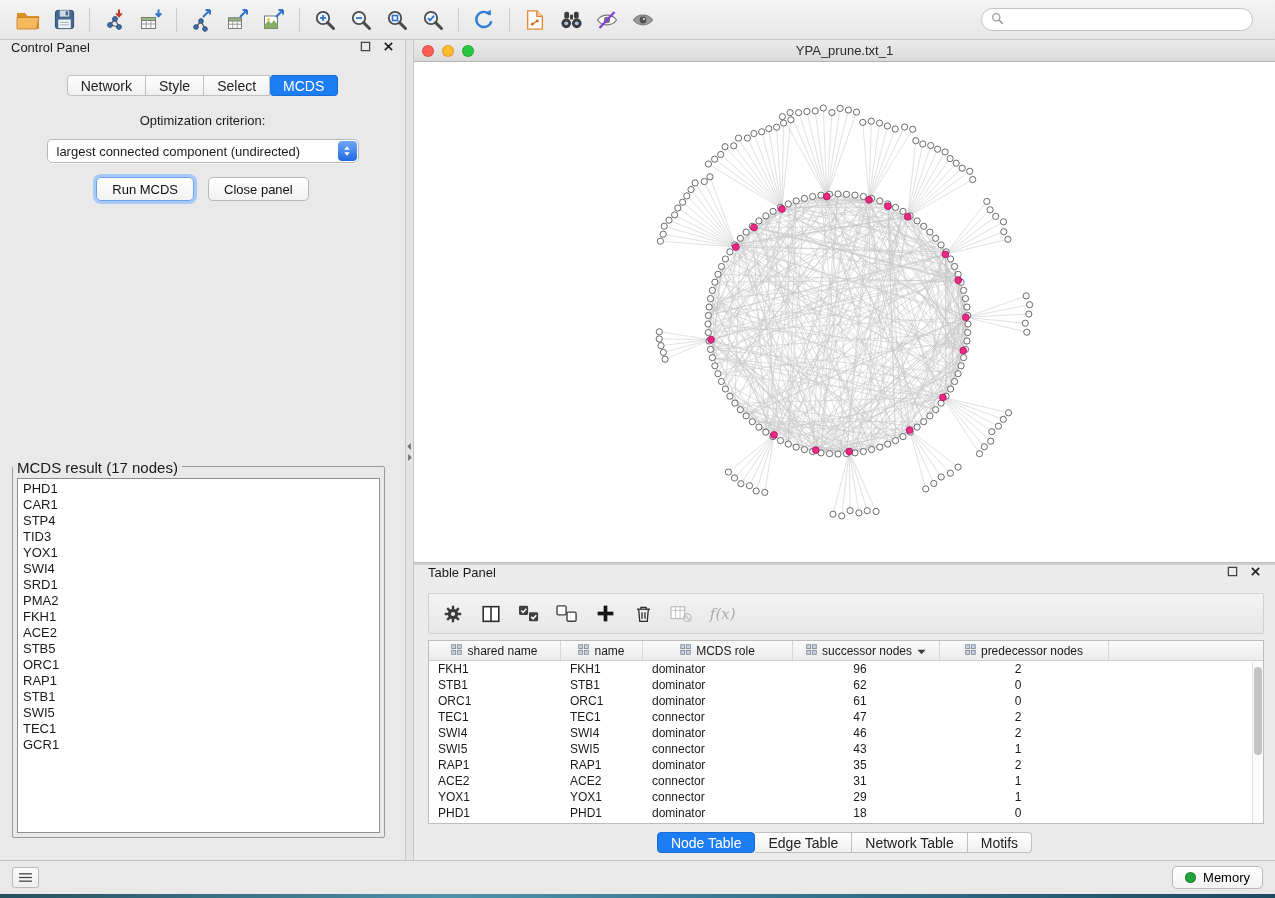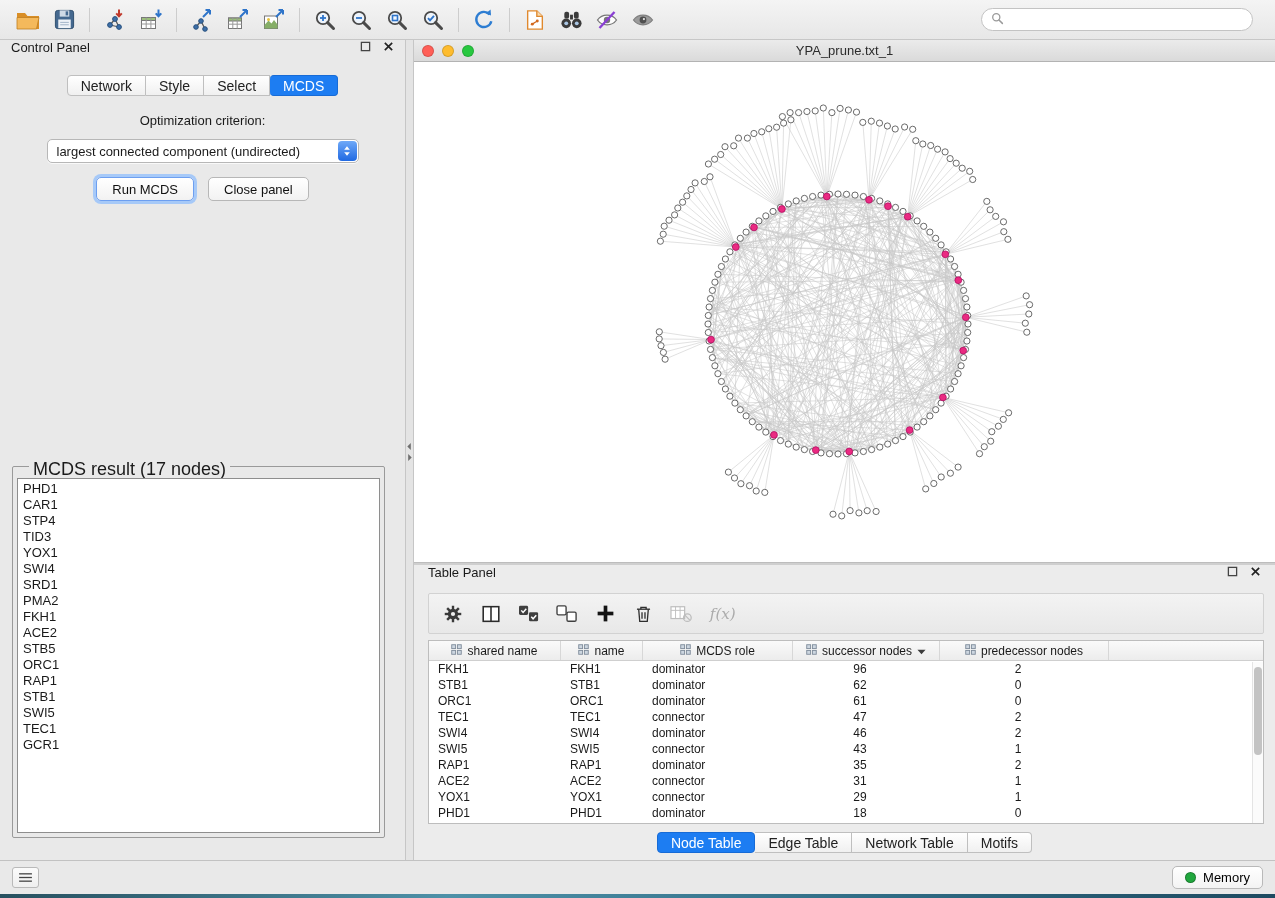--- a/index.html
+++ b/index.html
@@ -29,21 +29,21 @@
   .seg-tab:first-child { border-left:1px solid #bfbfbf; border-radius:4px 0 0 4px; }
   .seg-tab:last-child { border-radius:0 4px 4px 0; }
   .seg-tab.active { background:#1d7df2; border-color:#176bd6; color:#fff; border-radius:4px; }
   .cp-opt-label { text-align:center; margin-top:17px; font-size:13px; }
   .cp-select { width:312px; height:24px; margin:11px auto 0; background:#fff; border:1px solid #b7b7b7; border-radius:5px; display:flex; align-items:center; padding-left:9px; font-size:13px; position:relative; box-shadow:0 1px 0 rgba(255,255,255,.7); }
   .cp-select .stepper { position:absolute; right:1px; top:1px; bottom:1px; width:19px; border-radius:4px; background:linear-gradient(#6fa9f8,#2069e2); display:flex; align-items:center; justify-content:center; }
   .cp-buttons { display:flex; justify-content:center; gap:14px; margin-top:14px; }
   .btn { height:24px; padding:0 15px; background:linear-gradient(#ffffff,#f2f2f2); border:1px solid #b7b7b7; border-radius:5px; font-size:13px; color:#111; }
   .btn.focused { box-shadow:0 0 0 3px #a6c9f8; border-color:#6d9ff0; }
   .result-group { position:absolute; left:12px; right:20px; top:426px; bottom:22px; border:1px solid #9a9a9a; border-radius:2px; }
-  .result-title { position:absolute; top:-8px; left:16px; background:#e9e9e9; padding:0 4px; font-size:18px; }
+  .result-title { position:absolute; top:-8px; left:0; background:#e9e9e9; padding:0 4px; font-size:15px; }
   .result-list { position:absolute; left:4px; right:4px; top:11px; bottom:4px; background:#fff; border:1px solid #8e8e8e; overflow:hidden; padding:2px 0 0 5px; }
   .result-list div { font-size:13px; line-height:16px; }
 
   
   .v-splitter { width:9px; background:#e4e4e4; border-left:1px solid #c6c6c6; border-right:1px solid #c6c6c6; position:relative; }
   .v-splitter .arrows { position:absolute; top:402px; left:0; width:100%; display:flex; flex-direction:column; align-items:center; gap:2px; }
 
   
   .right { width:861px; display:flex; flex-direction:column; }
   .network-window { height:523px; display:flex; flex-direction:column; border-bottom:1px solid #bdbdbd; }

